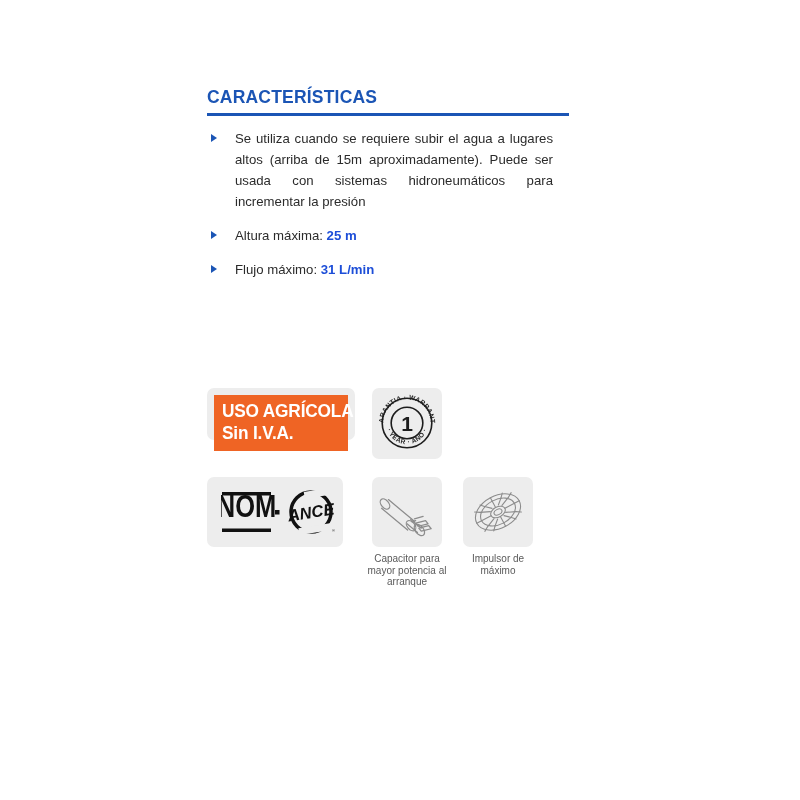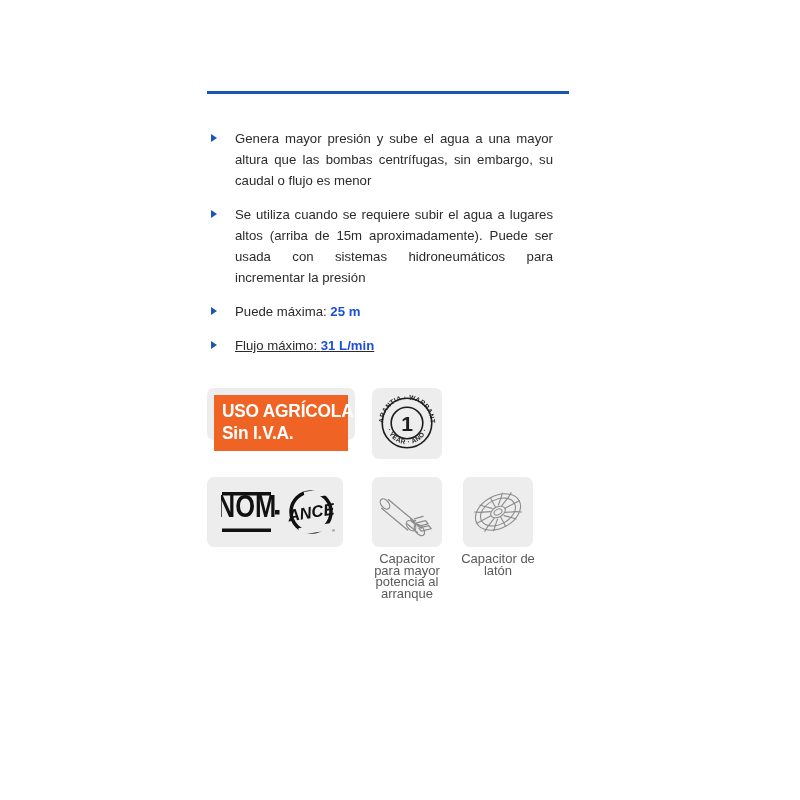--- a/index.html
+++ b/index.html
@@ -56,21 +56,21 @@
   .feature-item {
     position: relative;
     padding-left: 28px;
     margin-bottom: 13px;
     font-size: 13.2px;
     line-height: 21px;
     color: #2b2b2b;
     text-align: justify;
     text-justify: inter-word;
   }
-  .feature-item:last-child { margin-bottom: 0; text-decoration: underline; }
+  .feature-item:last-child { margin-bottom: 0; }
   .feature-item.short { text-align: left; }
   .feature-item .bullet-arrow {
     position: absolute;
     left: 4px;
     top: 6px;
     width: 0;
     height: 0;
     border-left: 6px solid #1b55b5;
     border-top: 4.5px solid transparent;
     border-bottom: 4.5px solid transparent;
@@ -156,59 +156,56 @@
   
   #panel-impulsor {
     left: 256px; top: 0;
     width: 70px; height: 70px;
   }
   #panel-impulsor svg { position:absolute; left:5px; top:4px; }
 
   .panel-caption {
     position: absolute;
     text-align: center;
-    font-size: 13px;
+    font-size: 10px;
     line-height: 11.6px;
     color: #5a5a5a;
   }
   #caption-capacitor {
     left: 160px;
     top: 76px;
     width: 80px;
   }
   #caption-impulsor {
     left: 251px;
     top: 76px;
     width: 80px;
   }
 </style>
 </head>
 <body>
 
 <div id="sheet">
 
   <div class="section-head">
+    <h1>CARACTERÍSTICAS</h1>
     <div class="head-rule"></div>
   </div>
 
   <div class="feature-list">
 
-    <div class="feature-item">
-      <span class="bullet-arrow"></span>
-      <span>Genera mayor presión y sube el agua a una mayor altura que las bombas centrífugas, sin embargo, su caudal o flujo es menor</span>
-    </div>
 
     <div class="feature-item">
       <span class="bullet-arrow"></span>
       <span>Se utiliza cuando se requiere subir el agua a lugares altos (arriba de 15m aproximadamente). Puede ser usada con sistemas hidroneumáticos para incrementar la presión</span>
     </div>
 
     <div class="feature-item short">
       <span class="bullet-arrow"></span>
-      <span>Puede máxima: </span><b>25 m</b>
+      <span>Altura máxima: </span><b>25 m</b>
     </div>
 
     <div class="feature-item short">
       <span class="bullet-arrow"></span>
       <span>Flujo máximo: </span><b>31 L/min</b>
     </div>
 
   </div>
 
   <div class="badge-row-1">
@@ -315,17 +312,17 @@
             <path d="M 56,40 L 65.5,31.5"></path>
             <path d="M 56,60 L 65.5,68.5"></path>
             <path d="M 44,40 L 34.5,31.5"></path>
             <path d="M 44,60 L 34.5,68.5"></path>
           </g>
         </g>
       </svg>
     </div>
 
     <div class="panel-caption" id="caption-capacitor">Capacitor para mayor potencia al arranque</div>
-    <div class="panel-caption" id="caption-impulsor">Capacitor de latón</div>
+    <div class="panel-caption" id="caption-impulsor">Impulsor de máximo</div>
 
   </div>
 
 </div>
 
 </body></html>

